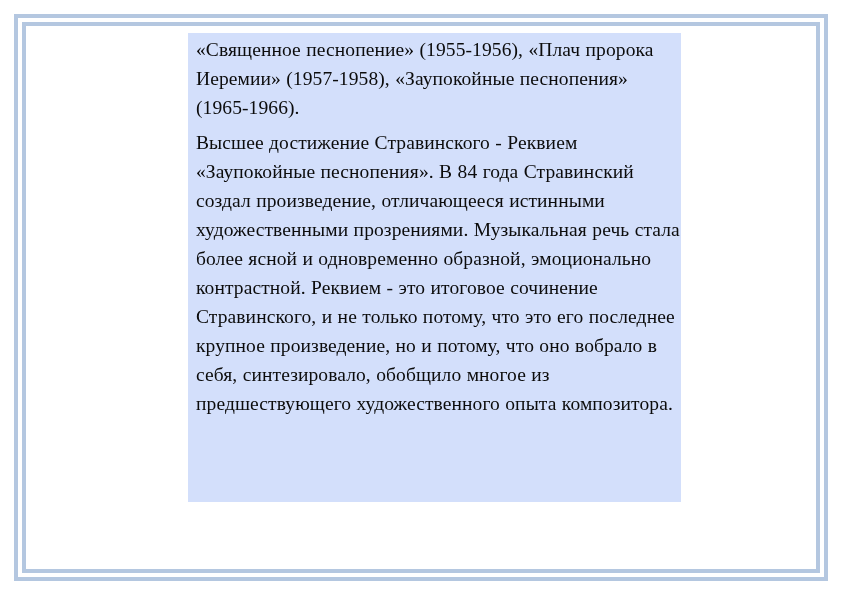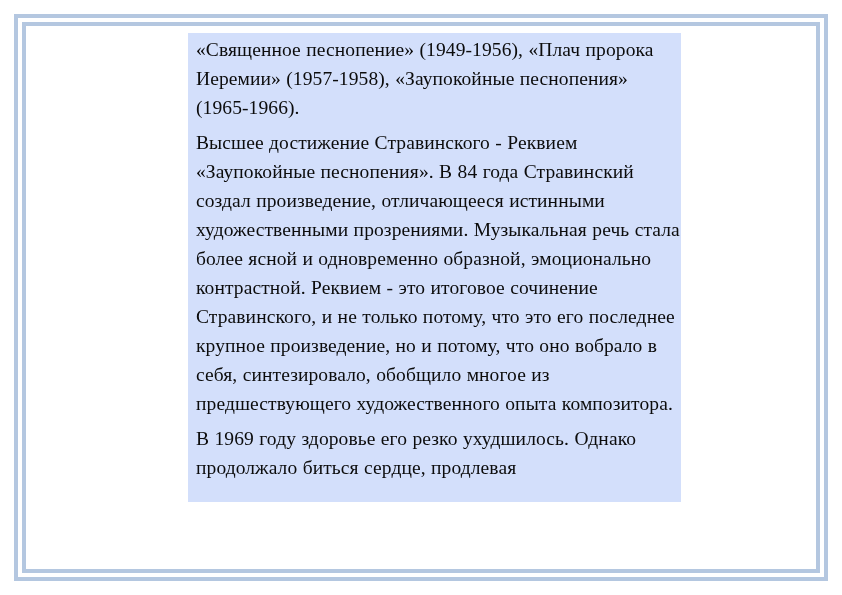--- a/index.html
+++ b/index.html
@@ -80,19 +80,18 @@
 </head>
 <body>
 
 <div class="slide">
 
   <div class="frame-outer"></div>
   <div class="frame-inner"></div>
 
   <div class="content-box">
     <div class="text-flow">
-      <p class="para">«Священное песнопение» (1949-1956), «Плач пророка Иеремии» (1957-1958), «Заупокойные песнопения» (1965-1966).</p>
+      <p class="para">«Священное песнопение» (1955-1956), «Плач пророка Иеремии» (1957-1958), «Заупокойные песнопения» (1965-1966).</p>
       <p class="para">Высшее достижение Стравинского - Реквием «Заупокойные песнопения». В 84 года Стравинский создал произведение, отличающееся истинными художественными прозрениями. Музыкальная речь стала более ясной и одновременно образной, эмоционально контрастной. Реквием - это итоговое сочинение Стравинского, и не только потому, что это его последнее крупное произведение, но и потому, что оно вобрало в себя, синтезировало, обобщило многое из предшествующего художественного опыта композитора.</p>
-      <p class="para">В 1969 году здоровье его резко ухудшилось. Однако продолжало биться сердце, продлевая</p>
     </div>
   </div>
 
 </div>
 
 </body></html>

